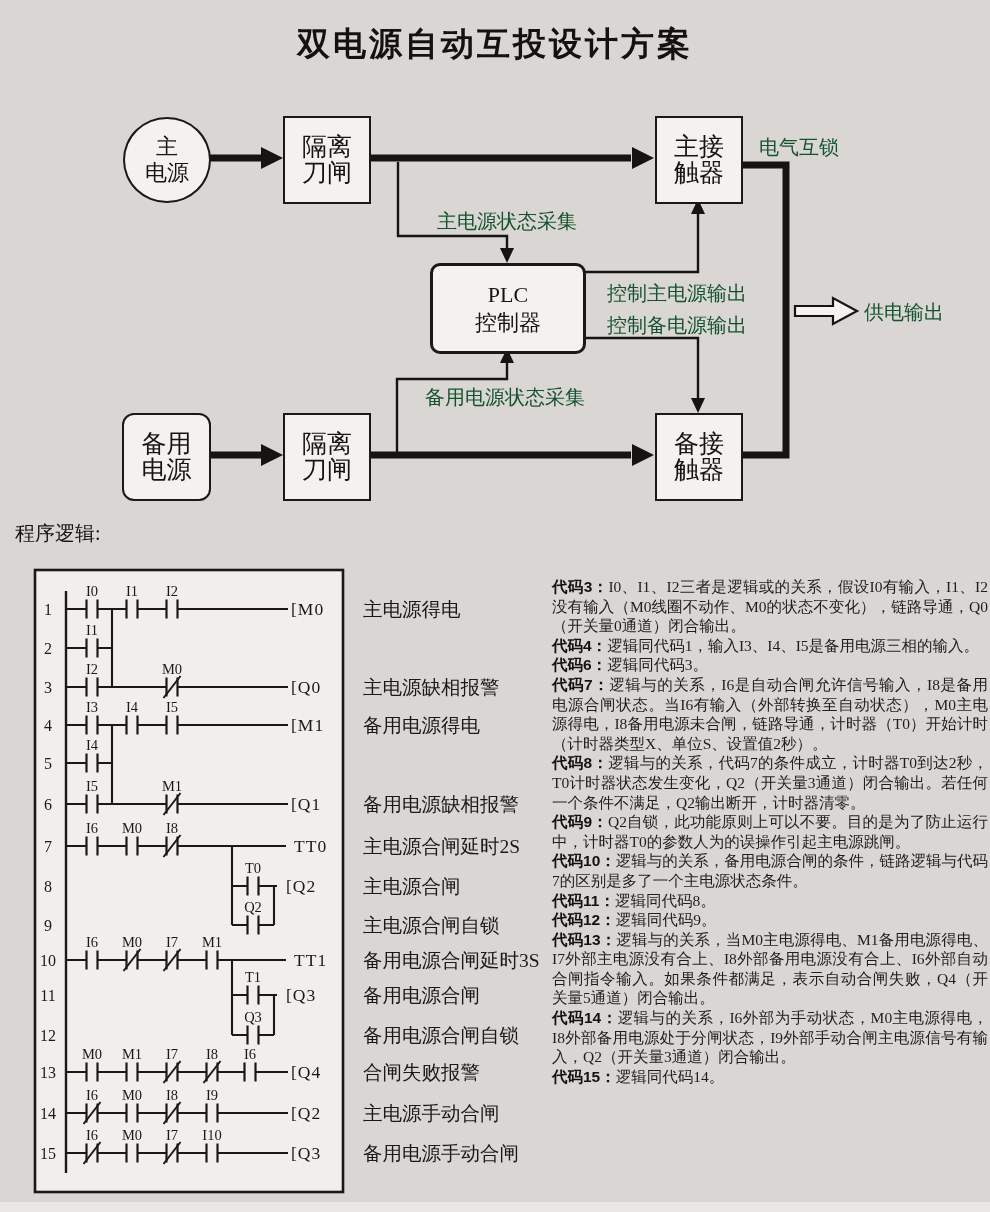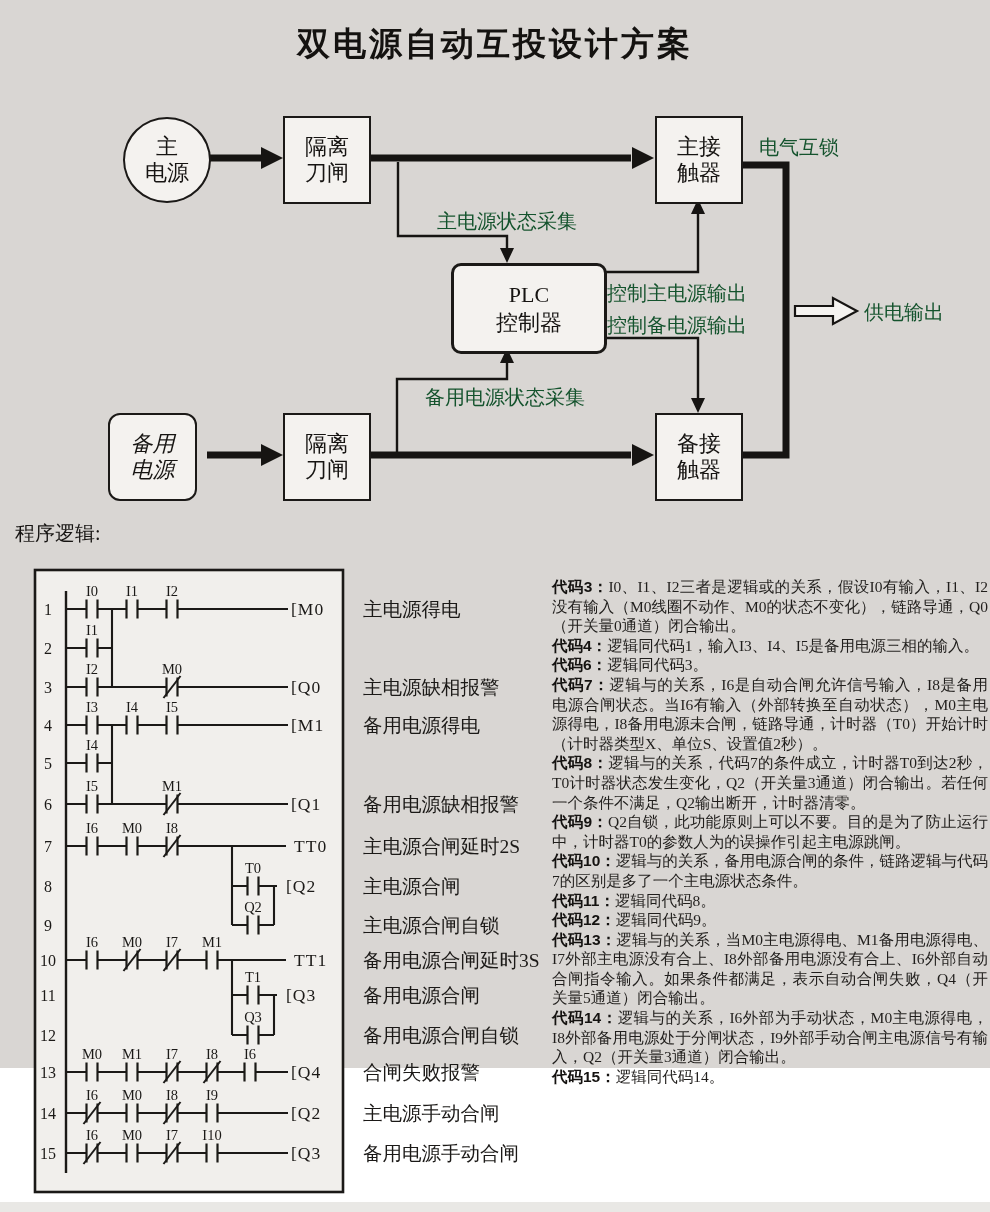--- a/index.html
+++ b/index.html
@@ -1,25 +1,25 @@
 <!DOCTYPE html>
 <html><head>
 <meta charset="utf-8">
 <style>
   html,body{margin:0;padding:0;}
   body{width:990px;height:1212px;overflow:hidden;
        font-family:"Liberation Serif","DejaVu Serif",serif;}
-  #page{position:relative;width:990px;height:1068px;background:#d9d6d3;}
+  #page{position:relative;width:990px;height:1212px;background:#d9d6d3;}
   #page-title{position:absolute;left:0;top:22px;width:990px;text-align:center;
        font-family:"Liberation Sans","DejaVu Sans",sans-serif;
        font-weight:bold;font-size:33px;letter-spacing:3px;color:#141210;}
   svg.layer{position:absolute;left:0;top:0;pointer-events:none;}
   .node{position:absolute;display:flex;align-items:center;justify-content:center;
        text-align:center;background:#f4f2ef;border:2.6px solid #1b1917;
-       color:#161412;font-size:22px;line-height:26px;white-space:pre-line;z-index:2;}
+       color:#161412;font-size:25px;line-height:26px;white-space:pre-line;z-index:2;}
   .dlabel{position:absolute;color:#14532d;font-size:20px;white-space:nowrap;z-index:3;}
   #prog-logic{position:absolute;left:15px;top:520px;font-size:20px;color:#161412;z-index:3;}
   #notes{position:absolute;left:552px;top:577px;width:436px;z-index:3;
        font-size:15.5px;line-height:19.6px;color:#201e1c;text-align:justify;}
   #notes p{margin:0;padding:0;}
   .note-label{font-family:"Liberation Sans","DejaVu Sans",sans-serif;
        font-weight:bold;color:#141210;}
   #bottom-strip{position:absolute;left:0;top:1202px;width:990px;height:10px;
        background:#e9e8e5;z-index:1;}
   .rung-no{font-size:16px;}
@@ -60,23 +60,23 @@
     </g>
     <polygon points="795,306 833,306 833,298 857,311 833,324 833,316 795,316" fill="#f5f3f0" stroke="#161412" stroke-width="2.2"></polygon>
   </svg>
 
   <div class="node" style="left:123px;top:117px;width:84px;height:82px;border-radius:50%;font-size:22px;">主
 电源</div>
   <div class="node" style="left:283px;top:116px;width:84px;height:84px;">隔离
 刀闸</div>
   <div class="node" style="left:655px;top:116px;width:84px;height:84px;">主接
 触器</div>
-  <div class="node" style="left:451px;top:263px;width:150px;height:85px;border-radius:10px;border-width:3px;font-size:22px;line-height:28px;">PLC
+  <div class="node" style="left:430px;top:263px;width:150px;height:85px;border-radius:10px;border-width:3px;font-size:22px;line-height:28px;">PLC
 控制器</div>
-  <div class="node" style="left:108px;top:413px;width:85px;height:84px;border-radius:12px;font-style:italic;">备用
+  <div class="node" style="left:122px;top:413px;width:85px;height:84px;border-radius:12px;">备用
 电源</div>
   <div class="node" style="left:283px;top:413px;width:84px;height:84px;">隔离
 刀闸</div>
   <div class="node" style="left:655px;top:413px;width:84px;height:84px;">备接
 触器</div>
 
   <div class="dlabel" style="left:759px;top:134px;">电气互锁</div>
   <div class="dlabel" style="left:437px;top:208px;">主电源状态采集</div>
   <div class="dlabel" style="left:607px;top:280px;">控制主电源输出</div>
   <div class="dlabel" style="left:607px;top:312px;">控制备电源输出</div>

